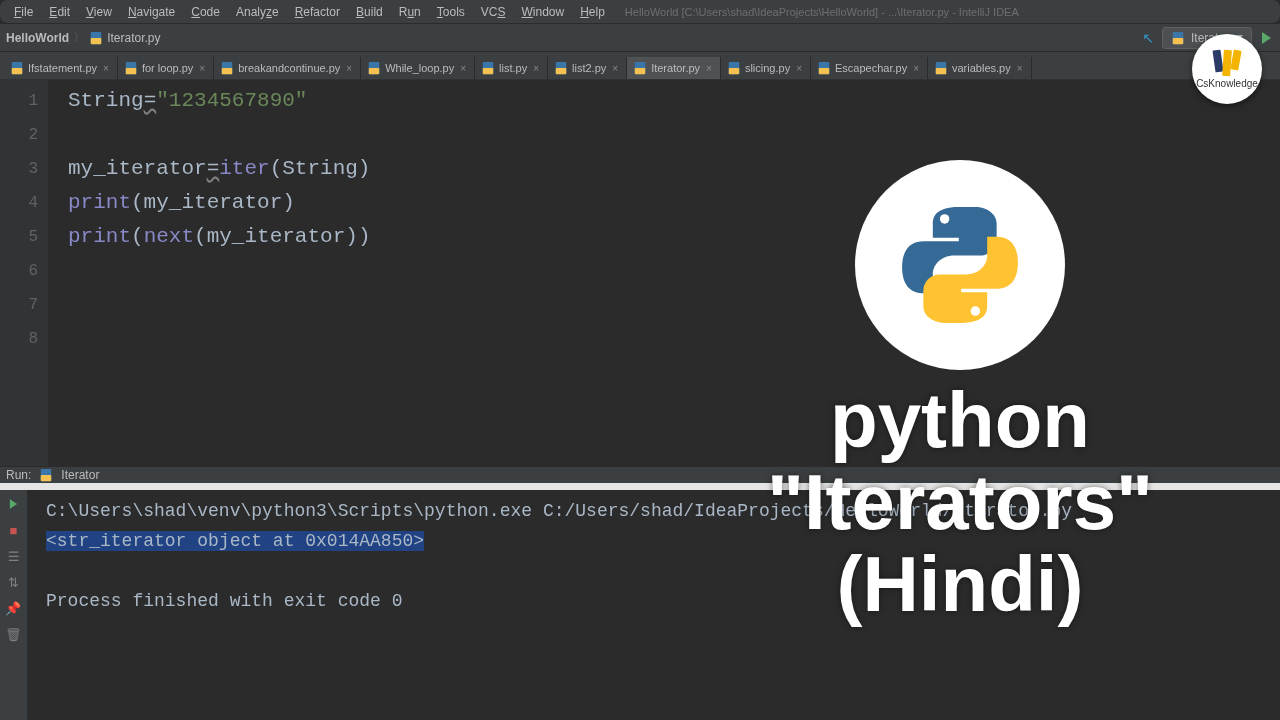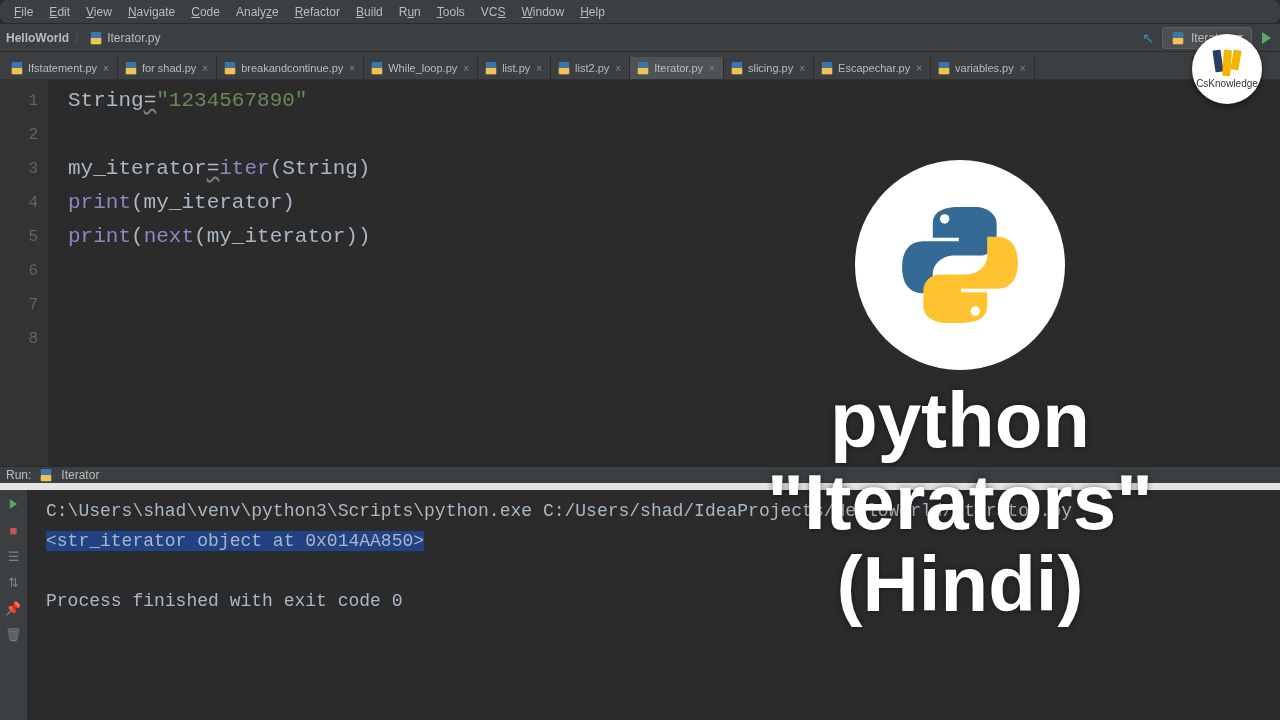--- a/index.html
+++ b/index.html
@@ -180,20 +180,21 @@
   <div class="menu-item"><span class="mn">N</span>avigate</div>
   <div class="menu-item"><span class="mn">C</span>ode</div>
   <div class="menu-item">Analy<span class="mn">z</span>e</div>
   <div class="menu-item"><span class="mn">R</span>efactor</div>
   <div class="menu-item"><span class="mn">B</span>uild</div>
   <div class="menu-item">R<span class="mn">u</span>n</div>
   <div class="menu-item"><span class="mn">T</span>ools</div>
   <div class="menu-item">VC<span class="mn">S</span></div>
   <div class="menu-item"><span class="mn">W</span>indow</div>
   <div class="menu-item"><span class="mn">H</span>elp</div>
+  <div class="title-path">HelloWorld [C:\Users\shad\IdeaProjects\HelloWorld] - ...\Iterator.py - IntelliJ IDEA</div>
 </div>
 
 <div class="toolbar-row">
   <div class="breadcrumb">
     <span class="breadcrumb-item">
       <b>HelloWorld</b>
     </span>
     <span class="breadcrumb-sep">〉</span>
     <span class="breadcrumb-item">
       <svg class="pyfile" viewBox="0 0 16 16">
@@ -224,21 +225,21 @@
         <rect x="2" y="8" width="12" height="7" rx="1" fill="#f4c04f"></rect>
       </svg>
       <span>Ifstatement.py</span>
       <span class="close-x">×</span>
     </div>
   <div class="tab">
       <svg class="pyfile" viewBox="0 0 16 16">
         <rect x="2" y="1" width="12" height="14" rx="1" fill="#3a77a8"></rect>
         <rect x="2" y="8" width="12" height="7" rx="1" fill="#f4c04f"></rect>
       </svg>
-      <span>for shad.py</span>
+      <span>for loop.py</span>
       <span class="close-x">×</span>
     </div>
   <div class="tab">
       <svg class="pyfile" viewBox="0 0 16 16">
         <rect x="2" y="1" width="12" height="14" rx="1" fill="#3a77a8"></rect>
         <rect x="2" y="8" width="12" height="7" rx="1" fill="#f4c04f"></rect>
       </svg>
       <span>breakandcontinue.py</span>
       <span class="close-x">×</span>
     </div>

